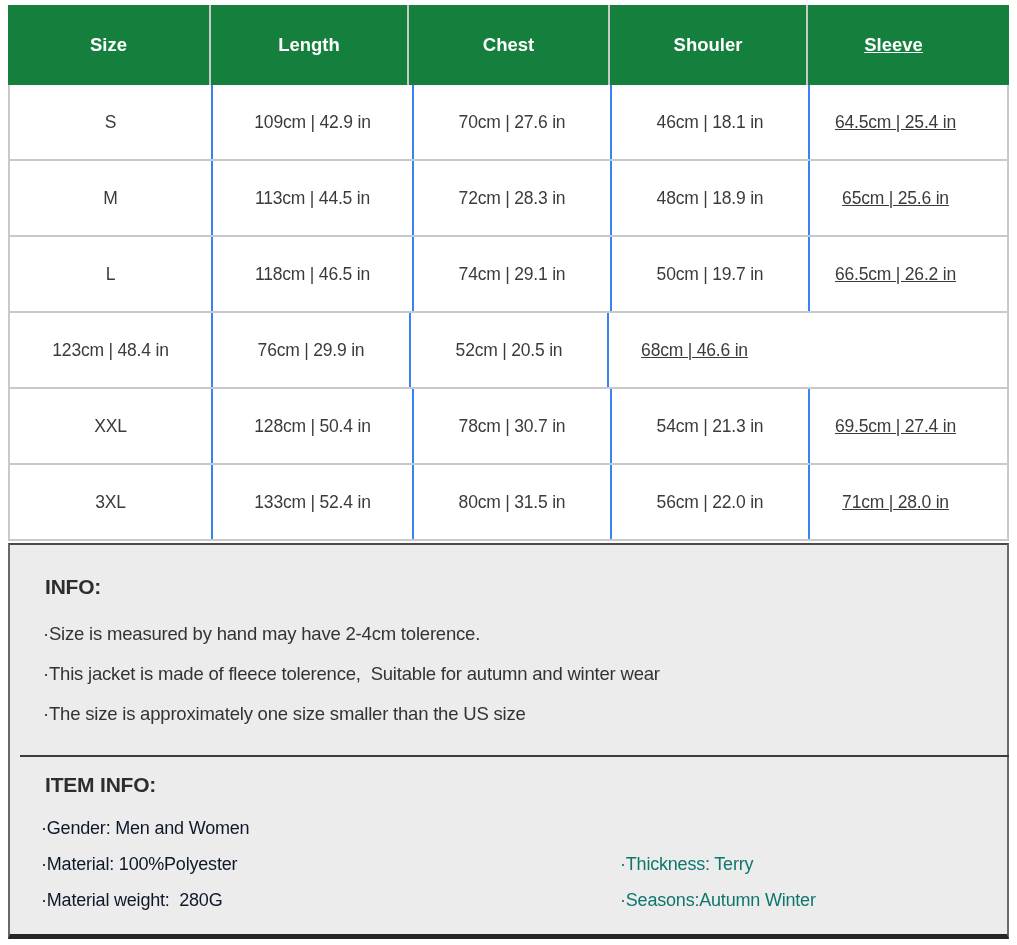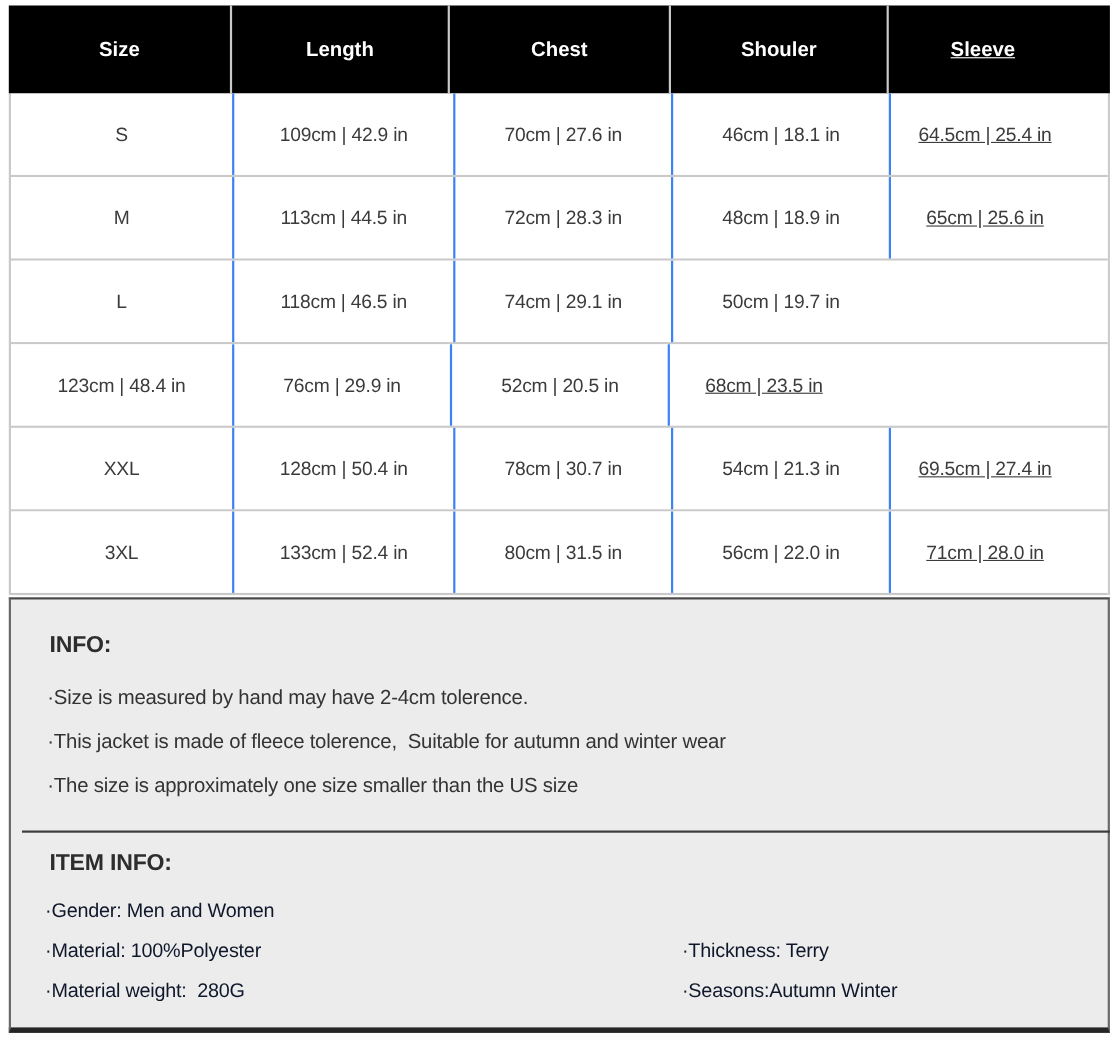--- a/index.html
+++ b/index.html
@@ -6,21 +6,21 @@
   html, body {
     margin: 0; padding: 0;
     width: 1017px; height: 945px;
     background: #ffffff;
     font-family: "Liberation Sans", sans-serif;
   }
   #stage { position: relative; width: 1017px; height: 945px; background:#ffffff; overflow: hidden; }
 
   
   .size-table { position: absolute; left: 8px; top: 5px; width: 1001px; }
-  .thead { display: flex; height: 80px; background: #000000; }
+  .thead { display: flex; height: 80px; background: #15803d; }
   .th {
     display: flex; align-items: center; justify-content: center;
     color: #ffffff; font-weight: bold; font-size: 18.5px;
     border-left: 2px solid #c9c9c9;
   }
   .th:first-child { border-left: none; }
   .tbody { border-left: 2px solid #c9c9c9; border-right: 2px solid #c9c9c9; }
   .tr { display: flex; height: 76px; border-bottom: 2px solid #c9c9c9; background: #ffffff; }
   .td {
     display: flex; align-items: center; justify-content: center;
@@ -50,21 +50,21 @@
     font-size: 18.5px; color: #333333; letter-spacing: -0.2px; white-space: pre;
   }
   .b0 { top: 78px; } .b1 { top: 118px; } .b2 { top: 158px; }
   .section-divider {
     position: absolute; left: 10px; right: -2px; top: 210px;
     height: 2px; background: #3c3c3c;
   }
   .item-row { position: absolute; left: 0; right: 0; height: 24px; }
   .ir0 { top: 273px; } .ir1 { top: 309px; padding-left: 24px; } .ir2 { top: 345px; }
   .item-left  { position: absolute; left: 31px;  font-size: 18px; color: #0f172a; letter-spacing: -0.2px; white-space: pre; }
-  .item-right { position: absolute; left: 610px; font-size: 18px; color: #0f172a; letter-spacing: -0.2px; white-space: pre; }
+  .item-right { position: absolute; left: 610px; font-size: 18px; color: #0f766e; letter-spacing: -0.2px; white-space: pre; }
 </style>
 </head>
 <body>
 
 <div id="stage">
 
   <div class="size-table">
     <div class="thead">
       <div class="th c0">Size</div>
       <div class="th c2">Length</div>
@@ -85,26 +85,27 @@
         <div class="td c1">113cm | 44.5 in</div>
         <div class="td c2">72cm | 28.3 in</div>
         <div class="td c3">48cm | 18.9 in</div>
         <div class="td c4">65cm | 25.6 in</div>
       </div>
       <div class="tr">
         <div class="td c0">L</div>
         <div class="td c1">118cm | 46.5 in</div>
         <div class="td c2">74cm | 29.1 in</div>
         <div class="td c3">50cm | 19.7 in</div>
+        <div class="td c4">66.5cm | 26.2 in</div>
       </div>
       <div class="tr">
         <div class="td c1">123cm | 48.4 in</div>
         <div class="td c2">76cm | 29.9 in</div>
         <div class="td c3">52cm | 20.5 in</div>
-        <div class="td c4">68cm | 23.5 in</div>
+        <div class="td c4">68cm | 46.6 in</div>
       </div>
       <div class="tr">
         <div class="td c0">XXL</div>
         <div class="td c1">128cm | 50.4 in</div>
         <div class="td c2">78cm | 30.7 in</div>
         <div class="td c3">54cm | 21.3 in</div>
         <div class="td c4">69.5cm | 27.4 in</div>
       </div>
       <div class="tr">
         <div class="td c0">3XL</div>

